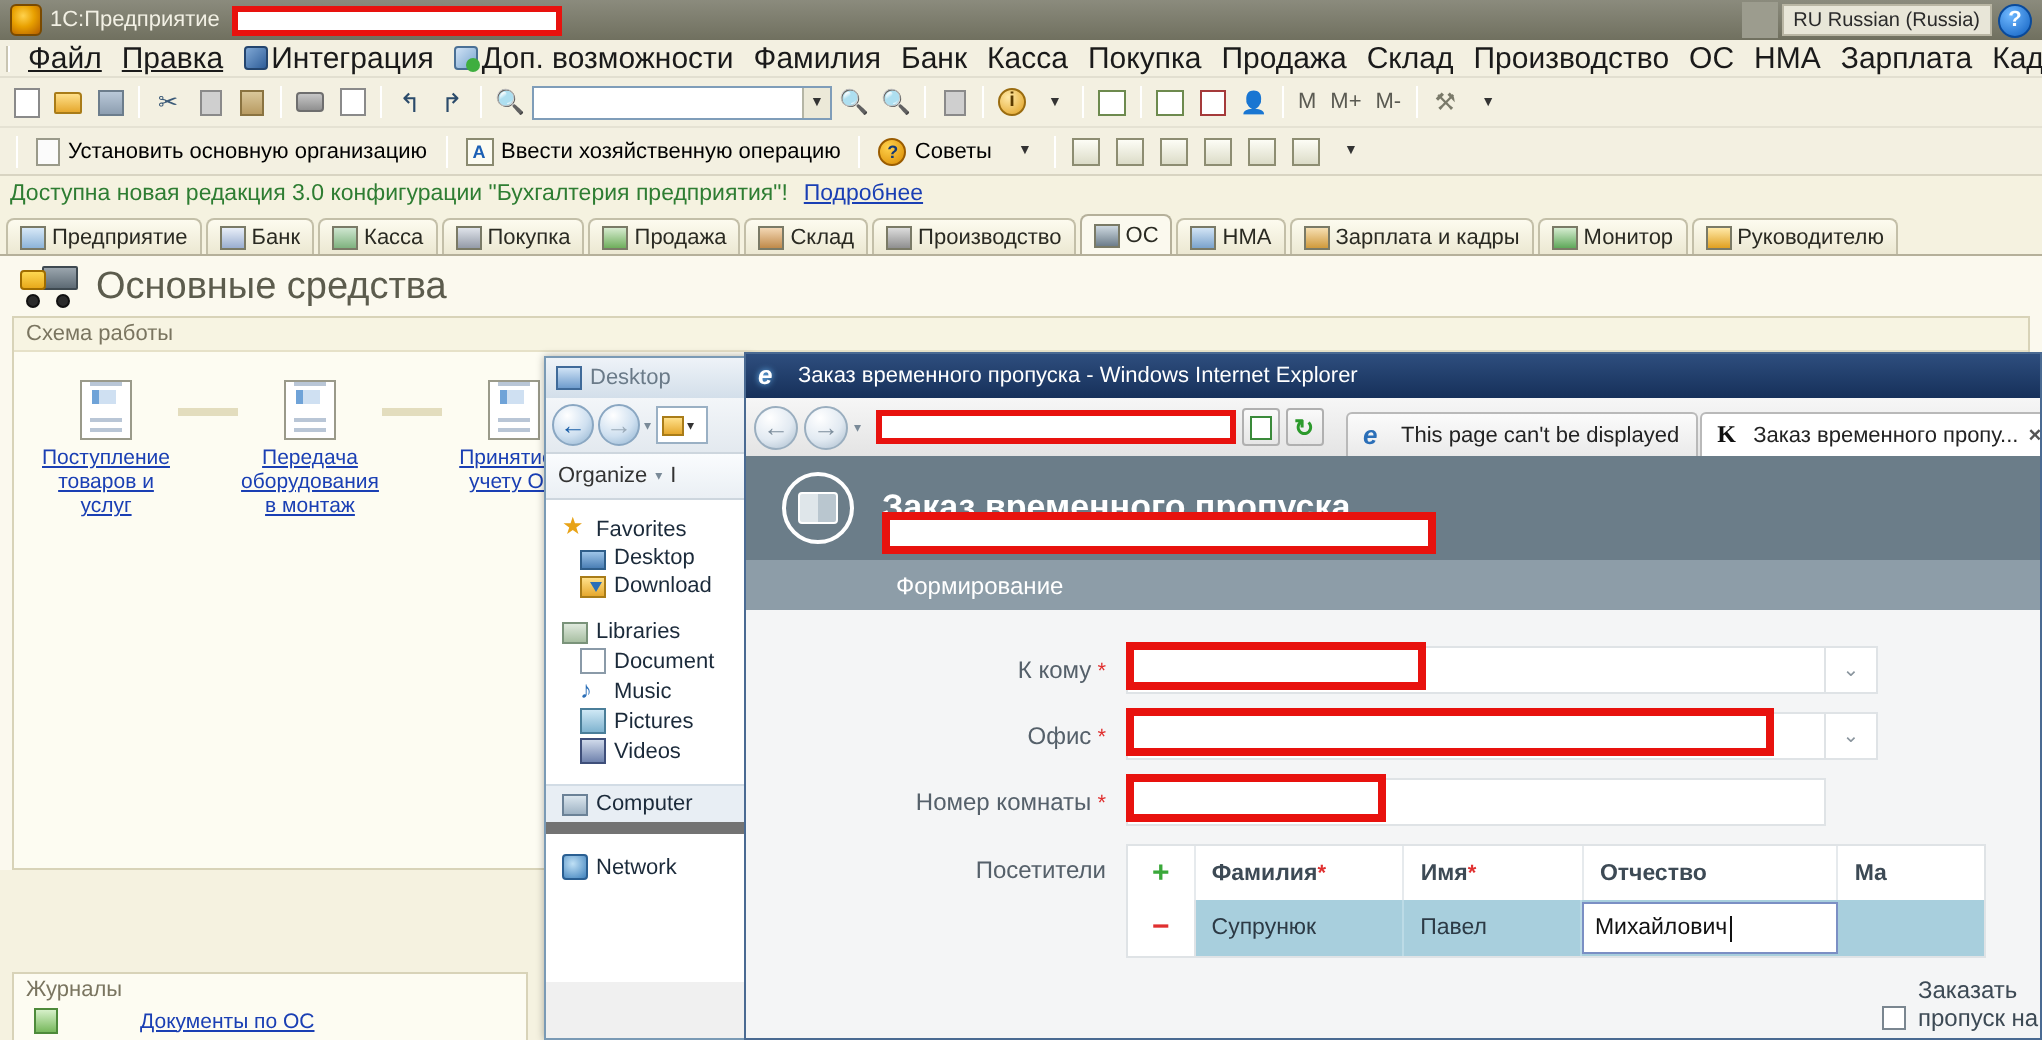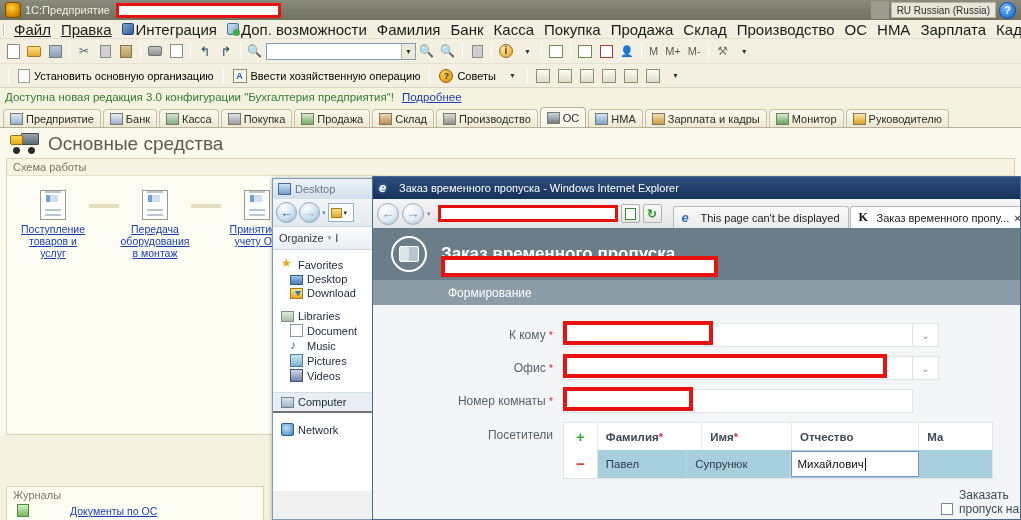--- a/index.html
+++ b/index.html
@@ -168,21 +168,21 @@
   .exi.desk{ background:linear-gradient(180deg,#9dc4e8,#4b7fb5);border:1px solid #2f5e8a;height:10px;margin-top:2px; }
   .exi.dl{ background:linear-gradient(180deg,#ffe08a,#e5a82e);border:1px solid #a97c18;height:11px;position:relative; }
   .exi.dl::after{content:"";position:absolute;left:4px;top:2px;border-left:3px solid transparent;border-right:3px solid transparent;border-top:5px solid #2b6fb8;}
   .exi.lib{ background:linear-gradient(180deg,#dfe9dd,#a8bfa2);border:1px solid #7a937a;height:11px; }
   .exi.docu{ background:#fff;border:1px solid #8a9aa8; }
   .exi.music{ color:#2b6fb8;font-size:12px;line-height:12px; }
   .exi.pic{ background:linear-gradient(180deg,#cfe8f5,#7fb3cf);border:1px solid #4a7e99; }
   .exi.vid{ background:linear-gradient(180deg,#cfd9ea,#6f82ad);border:1px solid #3f4f7a; }
   .exi.comp{ background:linear-gradient(180deg,#dbe6ee,#9fb3c4);border:1px solid #6b8297;height:11px; }
   .exi.net{ background:radial-gradient(circle at 40% 35%,#bfe0f5,#3f82bd);border:1px solid #2a5f92;border-radius:2px; }
-  .ex-sec{ background:#e8eef4;border-top:1px solid #d2dce5;border-bottom:2px solid #737373;padding:3px 0 3px 8px;display:flex;align-items:flex-end;gap:4px;font-size:11px;color:#1b2a3a; }
+  .ex-sec{ background:#e8eef4;border-top:1px solid #d2dce5;border-bottom:6px solid #737373;padding:3px 0 3px 8px;display:flex;align-items:flex-end;gap:4px;font-size:11px;color:#1b2a3a; }
 
   
   #ie { position:absolute; left:372px; top:176px; width:649px; height:344px;
     background:#f2f2f2; border:1px solid #4a6a92; overflow:hidden; }
   .ie-title{ height:22px;background:linear-gradient(180deg,#2e4e7e,#16305a);display:flex;align-items:center;gap:6px;padding-left:6px; }
   .ie-e{ width:14px;height:14px;flex:none;color:#fff;font-size:13px;font-style:italic;font-weight:bold;line-height:13px;
      text-shadow:0 0 3px #6fc0ff; }
   .ie-title .tt{ font-size:11px;color:#fff; }
   .ie-nav{ height:29px;background:linear-gradient(180deg,#f6f6f6,#e4e4e4);display:flex;align-items:center;padding:0 4px;gap:3px; }
   .ie-circ{ width:22px;height:22px;border-radius:50%;display:flex;align-items:center;justify-content:center;font-size:13px;font-weight:bold;flex:none;
@@ -718,22 +718,22 @@
                 <span>Отчество</span>
               </div>
             <div class="th" style="width:73px;border-right:none">
                 <span>Ма</span>
               </div>
           </div>
           <div class="trow">
             <div class="td first">
                 <span class="minus">−</span>
               </div>
+            <div class="td" style="width:105px">Супрунюк</div>
             <div class="td" style="width:90px">Павел</div>
-            <div class="td" style="width:105px">Супрунюк</div>
             <div class="td" style="width:128px;padding:0;border-right:none">
               <span class="cellinput" style="width:128px">
                   <span>Михайлович</span>
                   <span class="caret"></span>
                 </span>
             </div>
             <div class="td" style="width:73px;border-right:none"></div>
           </div>
         </div>
       </div>

